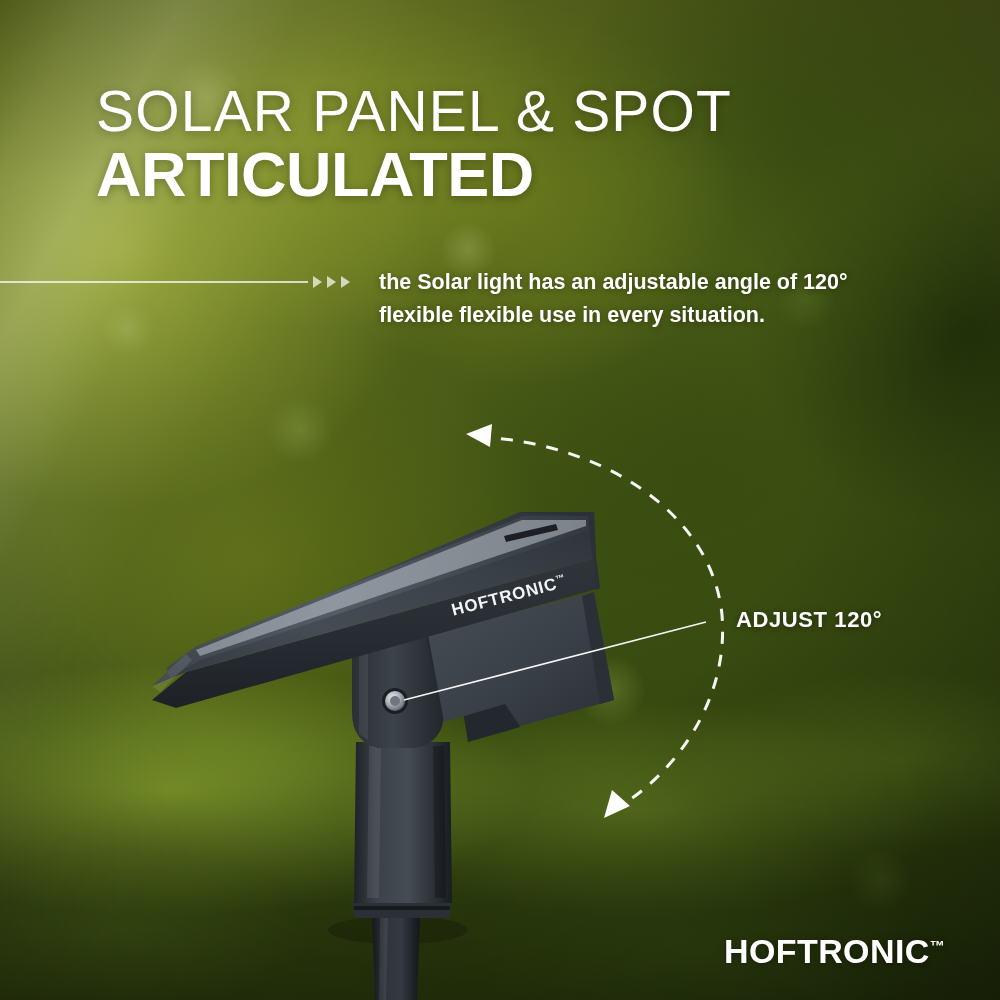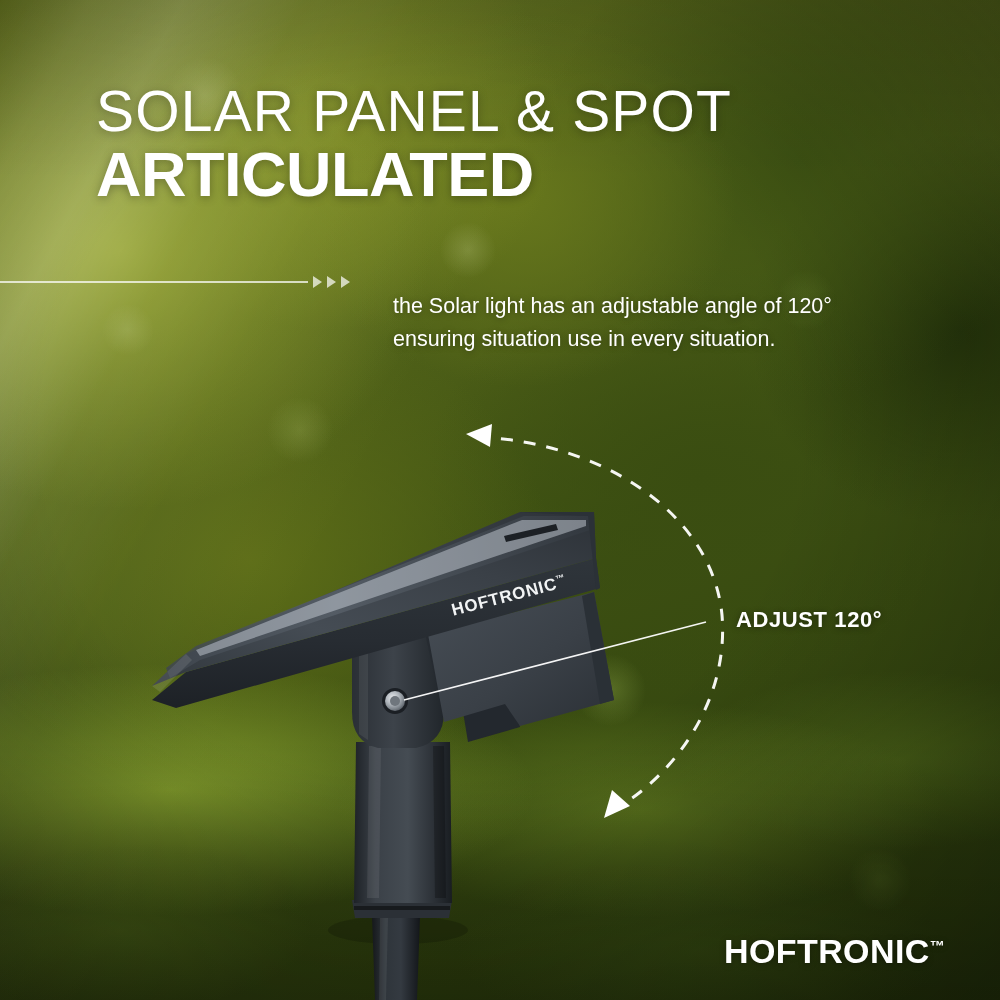--- a/index.html
+++ b/index.html
@@ -108,29 +108,28 @@
     width: 0; height: 0;
     margin-left: 5px;
     border-top: 6px solid transparent;
     border-bottom: 6px solid transparent;
     border-left: 9px solid rgba(255,255,255,0.70);
     flex: 0 0 auto;
   }
 
   #description {
     position: absolute;
-    left: 393px;
+    left: 379px;
     top: 266px;
     width: 580px;
     font-size: 21.5px;
-    font-weight: 400;
+    font-weight: 700;
     line-height: 1.55;
     color: #ffffff;
     text-shadow: 0 1px 6px rgba(0,0,0,0.35);
-    margin-top: 24px;
   }
 
   
   #adjust-label {
     position: absolute;
     left: 736px;
     top: 607px;
     font-size: 22px;
     font-weight: 700;
     letter-spacing: 0.6px;
@@ -199,21 +198,21 @@
 
   <div id="rule-row">
     <div id="rule-line"></div>
     <div class="chev"></div>
     <div class="chev"></div>
     <div class="chev"></div>
   </div>
 
   <div id="description">
     <div>the Solar light has an adjustable angle of 120°</div>
-    <div>ensuring situation use in every situation.</div>
+    <div>flexible flexible use in every situation.</div>
   </div>
 
   <div id="product">
     <svg width="1000" height="1000" viewBox="0 0 1000 1000" xmlns="http://www.w3.org/2000/svg">
       <defs>
         <linearGradient id="gTopFace" x1="0" y1="1" x2="1" y2="0">
           <stop offset="0%" stop-color="#31373d"></stop>
           <stop offset="35%" stop-color="#454c54"></stop>
           <stop offset="70%" stop-color="#3a4047"></stop>
           <stop offset="100%" stop-color="#2d3238"></stop>

